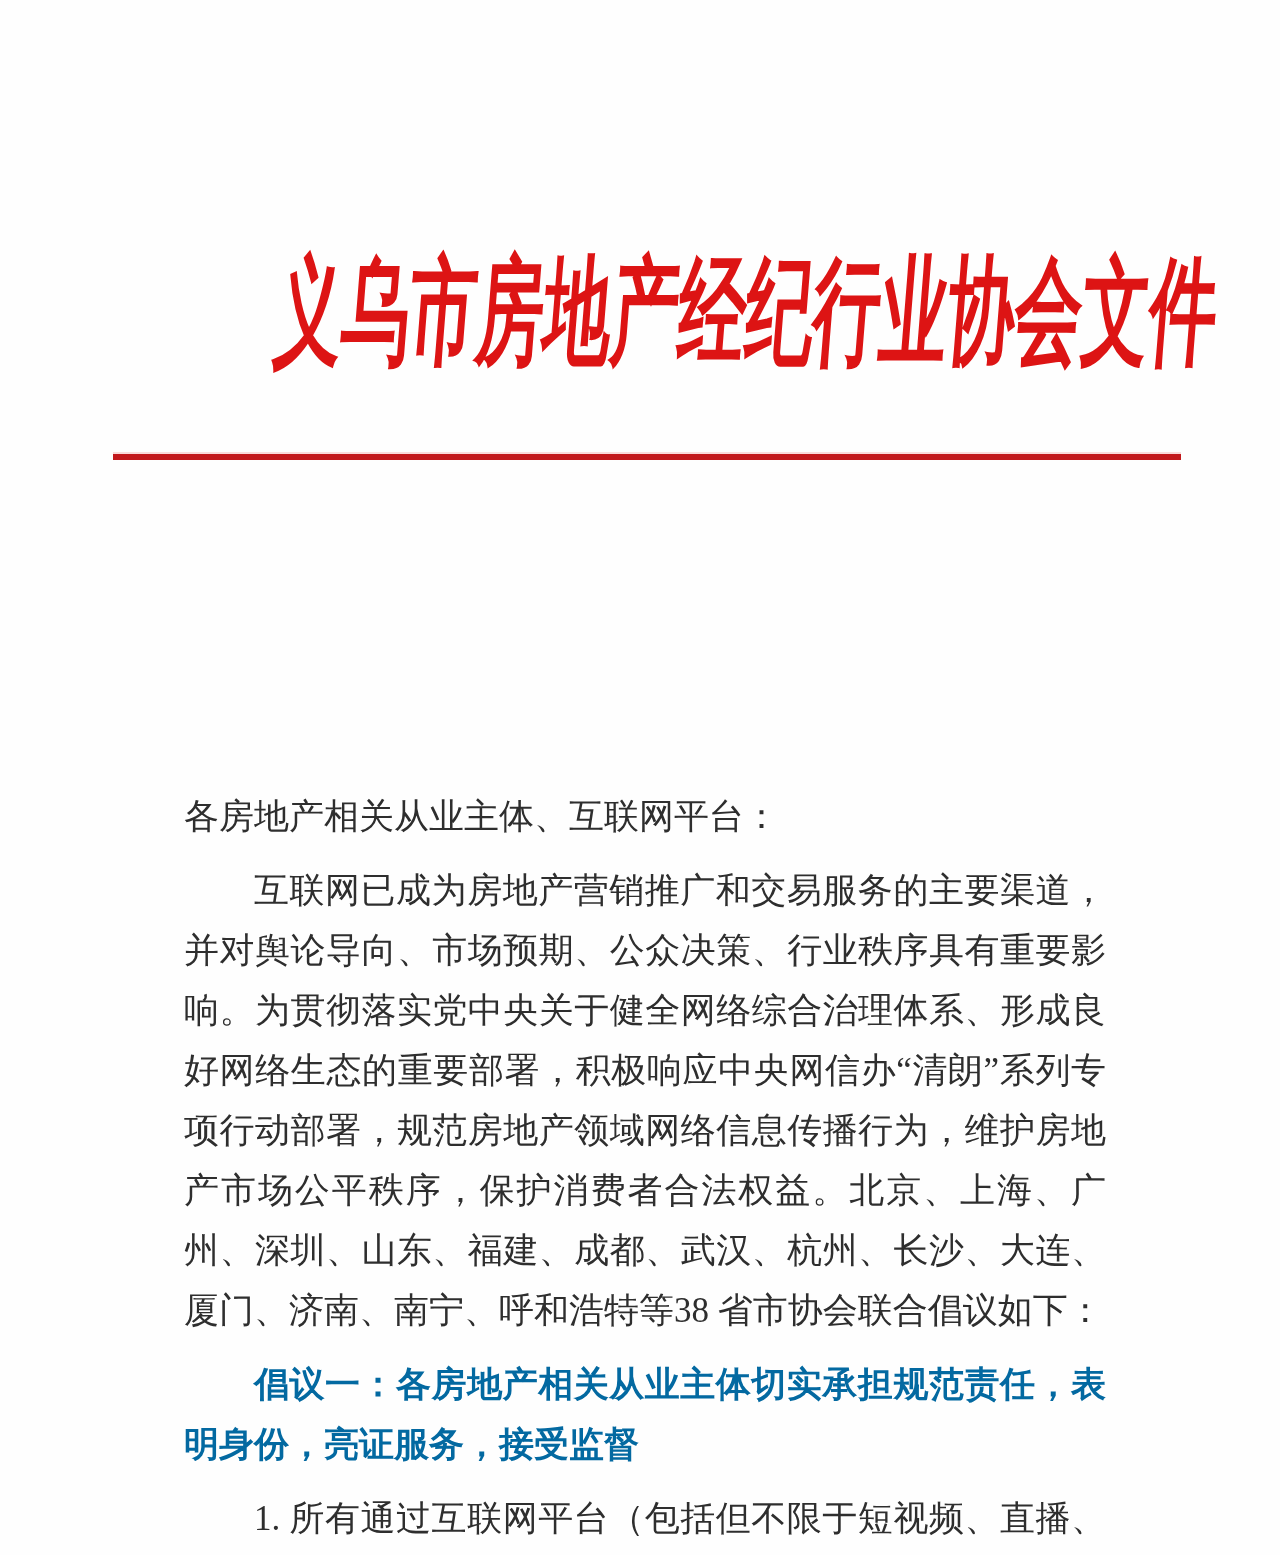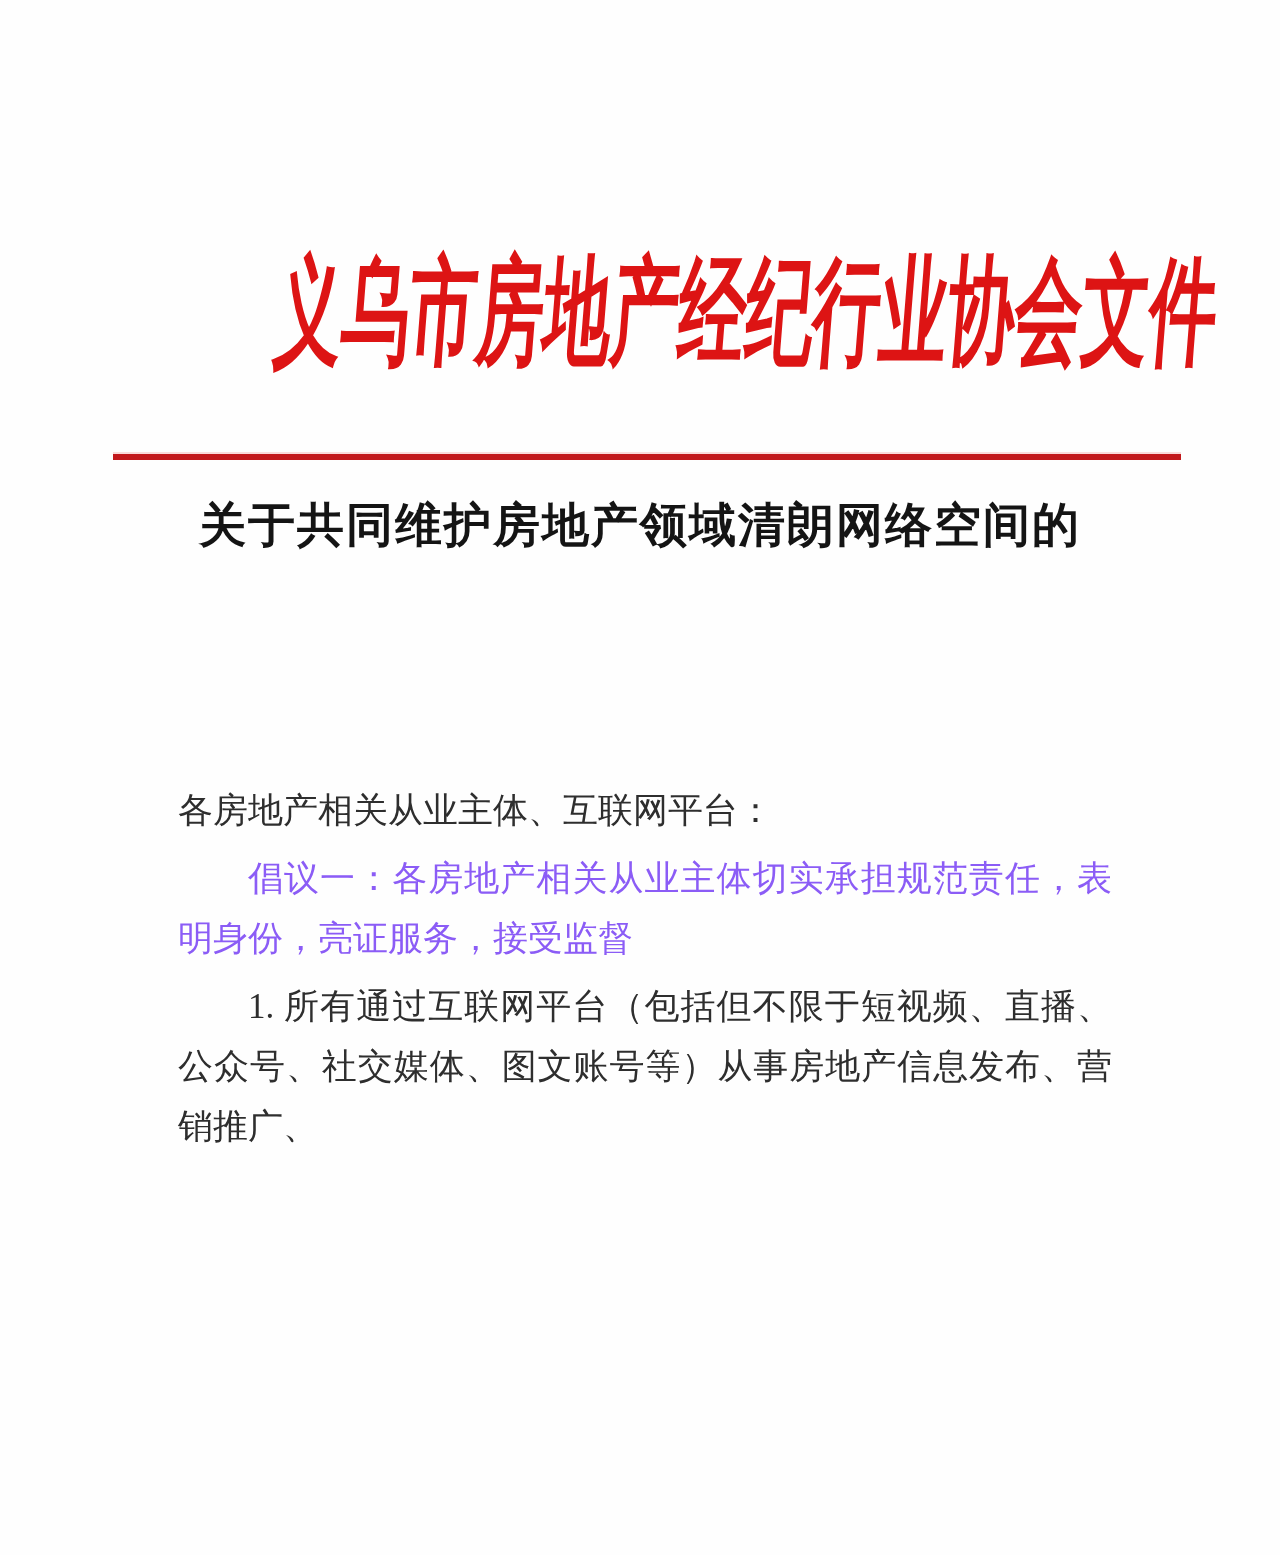--- a/index.html
+++ b/index.html
@@ -60,43 +60,43 @@
     top: 773px;
     left: 170px;
     width: 950px;
     font-size: 35px;
     line-height: 60px;
     color: #2e2e2e;
     text-align: justify;
     text-justify: inter-character;
   }
   .body-block p {
-    margin: 8px;
+    margin: 14px;
     padding: 0;
   }
   .body-block p.indent {
     text-indent: 2em;
   }
   .body-block p.bold {
-    font-weight: 400;
-    color: #8b5cf6;
+    font-weight: 700;
+    color: #0369a1;
   }
 </style>
 </head>
 <body>
 
 <div class="page">
 
   <div class="red-head" style="color: rgb(221, 20, 20);">义乌市房地产经纪行业协会文件</div>
 
   <div class="divider" style="background: rgb(194, 24, 28);"></div>
 
   <div class="doc-title">
-    <div>关于共同维护房地产领域清朗网络空间的</div>
   </div>
 
   <div class="body-block" id="doc-body">
       <p class="">各房地产相关从业主体、互联网平台：</p>
+      <p class="indent">互联网已成为房地产营销推广和交易服务的主要渠道，并对舆论导向、市场预期、公众决策、行业秩序具有重要影响。为贯彻落实党中央关于健全网络综合治理体系、形成良好网络生态的重要部署，积极响应中央网信办“清朗”系列专项行动部署，规范房地产领域网络信息传播行为，维护房地产市场公平秩序，保护消费者合法权益。北京、上海、广州、深圳、山东、福建、成都、武汉、杭州、长沙、大连、厦门、济南、南宁、呼和浩特等38 省市协会联合倡议如下：</p>
       <p class="indent bold">倡议一：各房地产相关从业主体切实承担规范责任，表明身份，亮证服务，接受监督</p>
       <p class="indent">1. 所有通过互联网平台（包括但不限于短视频、直播、公众号、社交媒体、图文账号等）从事房地产信息发布、营销推广、</p>
     </div>
 
 </div>
 
 </body></html>

